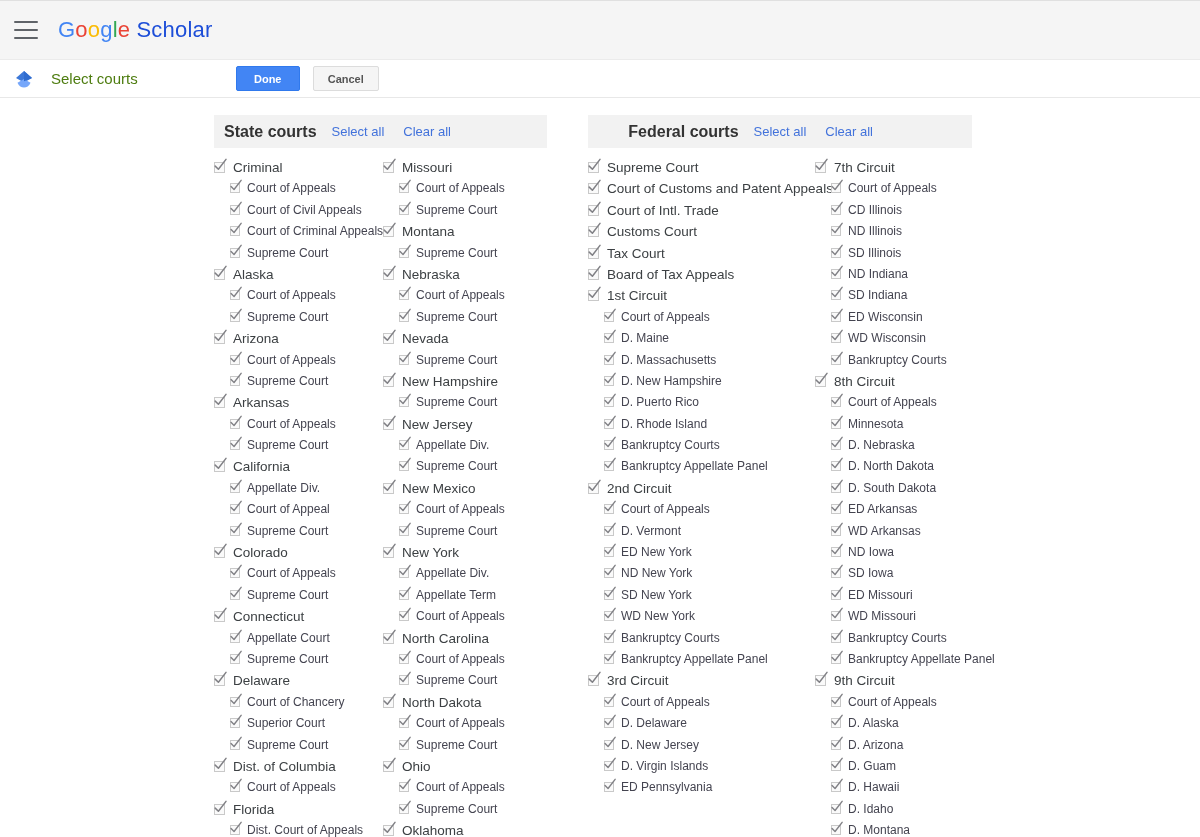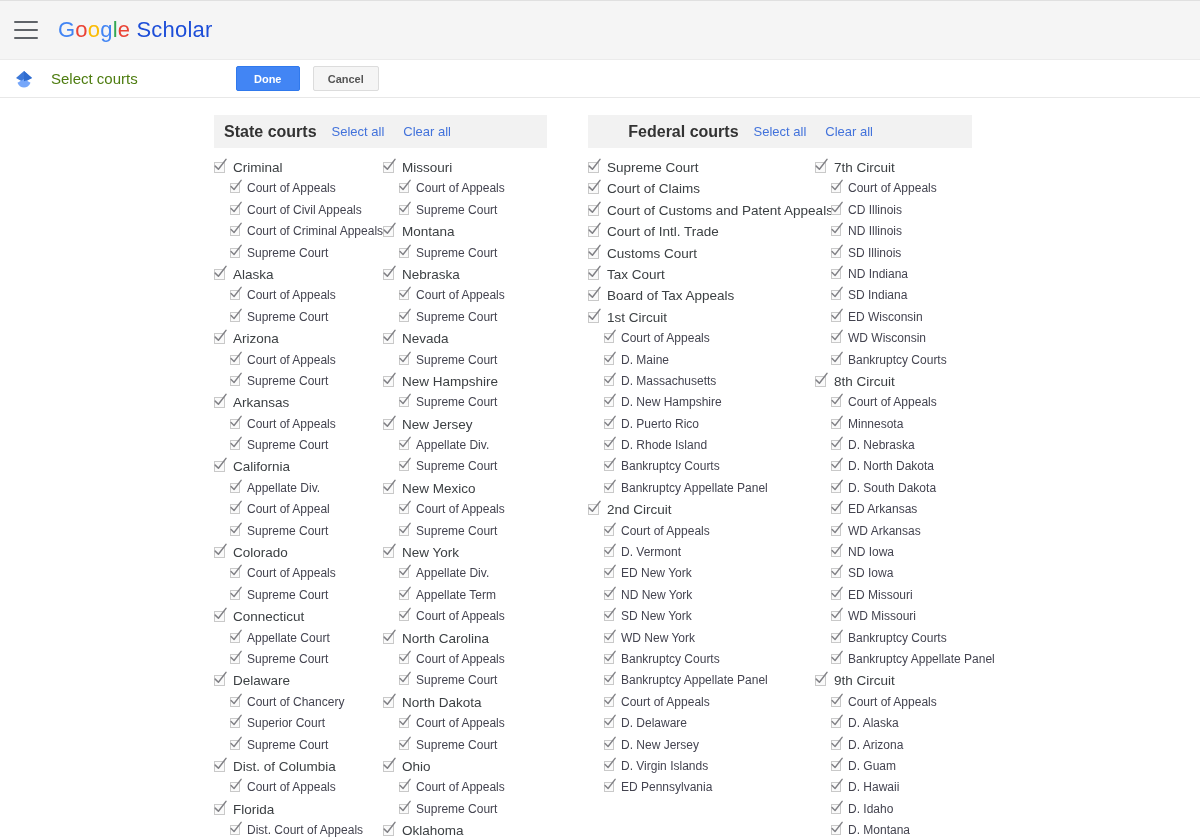--- a/index.html
+++ b/index.html
@@ -982,31 +982,20 @@
             </div>
             <div class="row parent">
               <span class="cb">
                 <span class="box"></span>
                 <span class="tick">
                   <svg viewBox="0 0 15 15">
                     <path d="M2.2 8.1 L5.4 11.2 L13.0 1.4" fill="none" stroke="#808085" stroke-width="1.5" stroke-linecap="round" stroke-linejoin="round"></path>
                   </svg>
                 </span>
               </span>
-              <span class="lbl">Court of Claims</span>
-            </div>
-            <div class="row parent">
-              <span class="cb">
-                <span class="box"></span>
-                <span class="tick">
-                  <svg viewBox="0 0 15 15">
-                    <path d="M2.2 8.1 L5.4 11.2 L13.0 1.4" fill="none" stroke="#808085" stroke-width="1.5" stroke-linecap="round" stroke-linejoin="round"></path>
-                  </svg>
-                </span>
-              </span>
               <span class="lbl">Court of Customs and Patent Appeals</span>
             </div>
             <div class="row parent">
               <span class="cb">
                 <span class="box"></span>
                 <span class="tick">
                   <svg viewBox="0 0 15 15">
                     <path d="M2.2 8.1 L5.4 11.2 L13.0 1.4" fill="none" stroke="#808085" stroke-width="1.5" stroke-linecap="round" stroke-linejoin="round"></path>
                   </svg>
                 </span>
@@ -1236,20 +1225,31 @@
             <div class="row child">
               <span class="cb">
                 <span class="box"></span>
                 <span class="tick">
                   <svg viewBox="0 0 15 15">
                     <path d="M2.2 8.1 L5.4 11.2 L13.0 1.4" fill="none" stroke="#808085" stroke-width="1.5" stroke-linecap="round" stroke-linejoin="round"></path>
                   </svg>
                 </span>
               </span>
               <span class="lbl">Bankruptcy Appellate Panel</span>
+            </div>
+            <div class="row parent">
+              <span class="cb">
+                <span class="box"></span>
+                <span class="tick">
+                  <svg viewBox="0 0 15 15">
+                    <path d="M2.2 8.1 L5.4 11.2 L13.0 1.4" fill="none" stroke="#808085" stroke-width="1.5" stroke-linecap="round" stroke-linejoin="round"></path>
+                  </svg>
+                </span>
+              </span>
+              <span class="lbl">3rd Circuit</span>
             </div>
             <div class="row child">
               <span class="cb">
                 <span class="box"></span>
                 <span class="tick">
                   <svg viewBox="0 0 15 15">
                     <path d="M2.2 8.1 L5.4 11.2 L13.0 1.4" fill="none" stroke="#808085" stroke-width="1.5" stroke-linecap="round" stroke-linejoin="round"></path>
                   </svg>
                 </span>
               </span>

